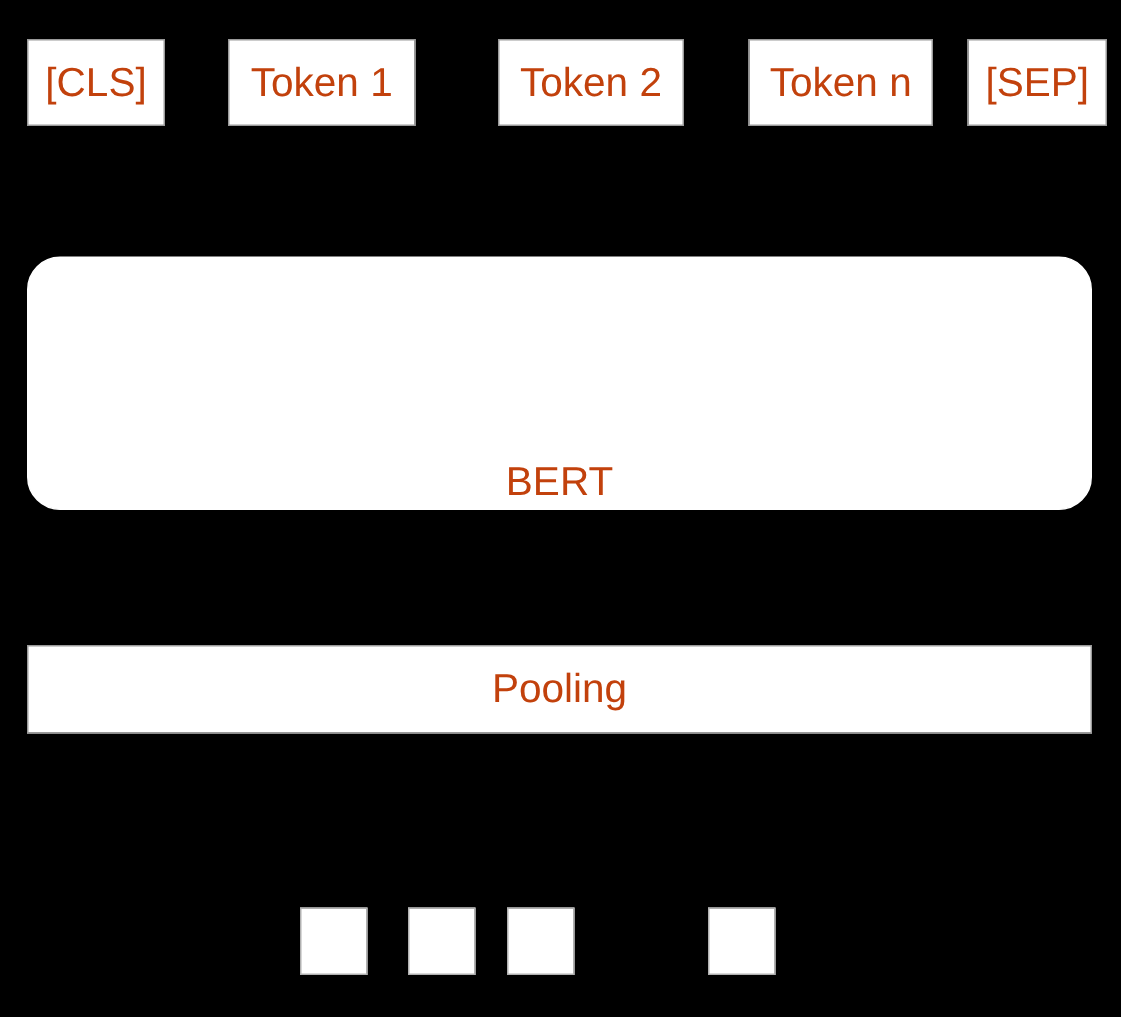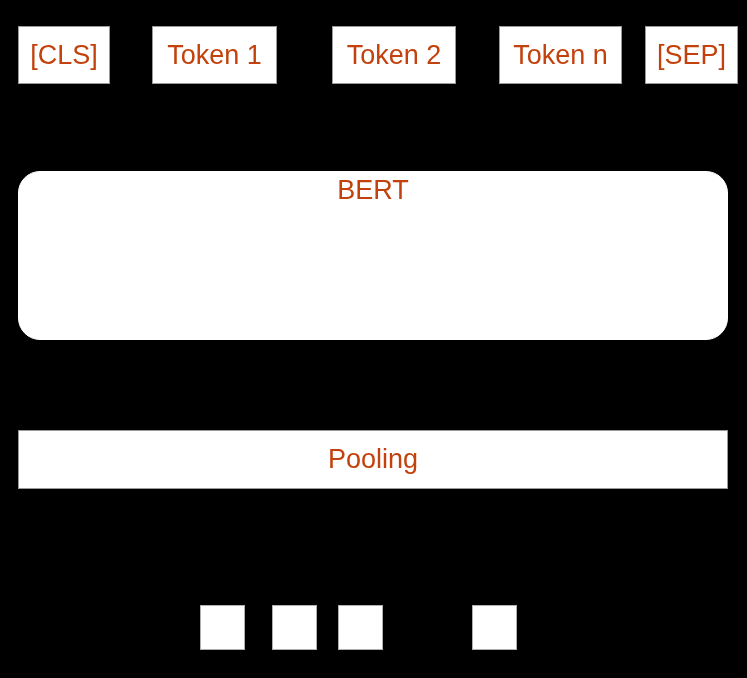--- a/index.html
+++ b/index.html
@@ -43,21 +43,21 @@
 
   
   .model-box {
     left: 18px;
     top: 171px;
     width: 710px;
     height: 169px;
     border-radius: 22px;
     border: 1px solid #ffffff;
     flex-direction: column;
-    justify-content: space-between;
+    justify-content: flex-end;
   }
   .model-line {
     font-size: 27px;
     line-height: 36px;
     white-space: nowrap;
     display: block;
   }
 
   
   .pooling-box {

